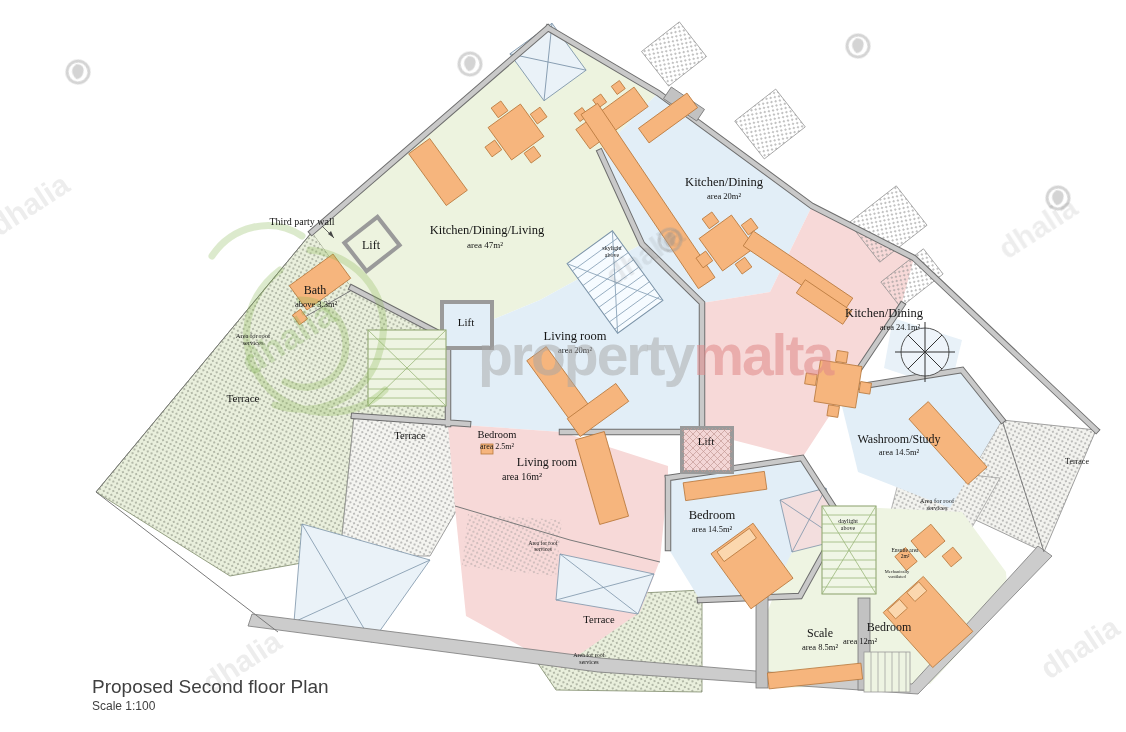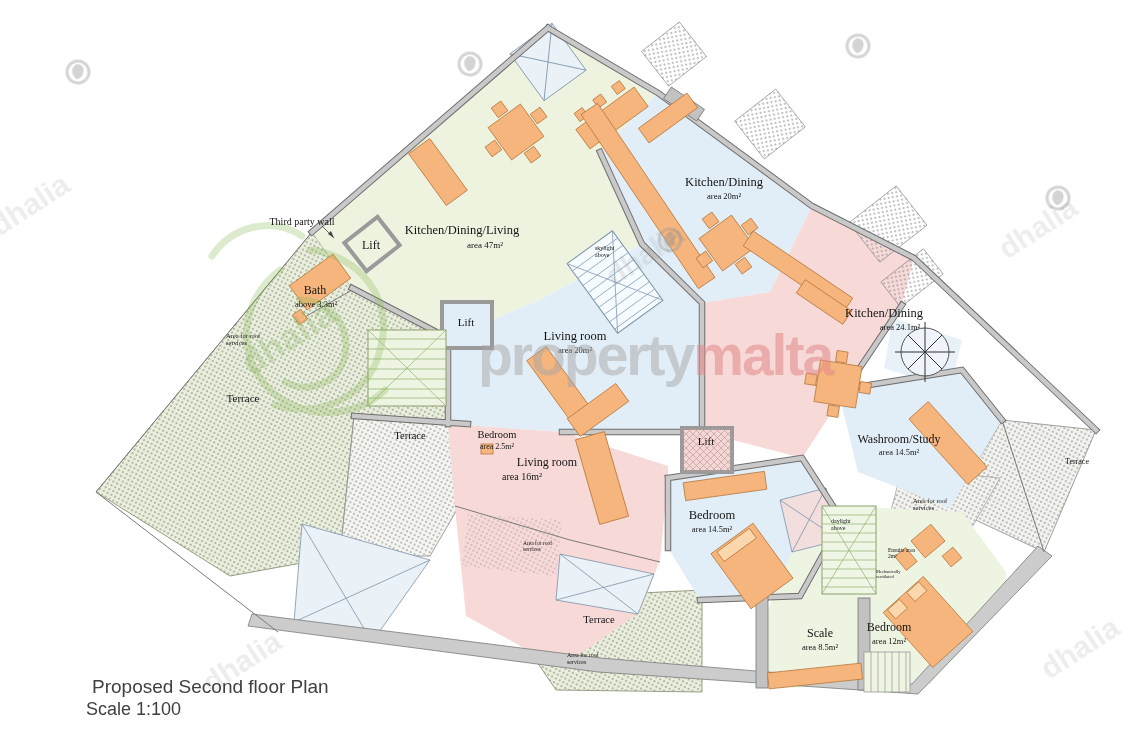--- a/index.html
+++ b/index.html
@@ -1,19 +1,19 @@
 <!DOCTYPE html>
 <html><head>
 <meta charset="utf-8">
 <style>
   html,body{margin:0;padding:0;background:#fff;}
   .plan{position:relative;width:1126px;height:732px;background:#ffffff;overflow:hidden;
         font-family:"Liberation Serif","DejaVu Serif",serif;}
   .plan svg{position:absolute;left:0;top:0;}
-  .lbl{position:absolute;transform:translate(-50%,-50%);white-space:nowrap;text-align:left;
+  .lbl{position:absolute;transform:translate(-50%,-50%);white-space:nowrap;text-align:center;
        color:#141414;line-height:1.1;z-index:5;}
   .lbl.sm{white-space:normal;line-height:1.12;}
   .ttl{position:absolute;font-family:"Liberation Sans","DejaVu Sans",sans-serif;color:#404040;z-index:6;}
   .wm-big{position:absolute;font-family:"Liberation Sans","DejaVu Sans",sans-serif;font-weight:bold;
           font-size:57px;letter-spacing:-2px;z-index:8;pointer-events:none;white-space:nowrap;}
   .wm-gray{color:rgba(165,165,165,0.50);}
   .wm-red{color:rgba(224,136,136,0.55);}
   .wm-tag{color:rgba(165,165,165,0.38);}
   .wm-dhalia{position:absolute;font-family:"Liberation Sans","DejaVu Sans",sans-serif;font-weight:bold;
              font-size:30px;color:rgba(110,110,110,0.12);z-index:7;pointer-events:none;
@@ -259,21 +259,21 @@
 
   <g opacity="0.42">
     <use href="#stamp" transform="translate(78,72) rotate(-18)"></use>
     <use href="#stamp" transform="translate(470,64) rotate(-18)"></use>
     <use href="#stamp" transform="translate(858,46) rotate(-18)"></use>
     <use href="#stamp" transform="translate(670,240) rotate(-18)"></use>
     <use href="#stamp" transform="translate(1058,198) rotate(-18)"></use>
   </g>
 </svg>
 
-<div class="lbl" style="left:462px;top:231px;font-size:12.5px">Kitchen/Dining/Living</div>
+<div class="lbl" style="left:487px;top:231px;font-size:12.5px">Kitchen/Dining/Living</div>
 <div class="lbl" style="left:485px;top:246px;font-size:9px">area 47m²</div>
 
 <div class="lbl" style="left:724px;top:183px;font-size:12.5px">Kitchen/Dining</div>
 <div class="lbl" style="left:724px;top:197px;font-size:8.5px">area 20m²</div>
 
 <div class="lbl" style="left:884px;top:314px;font-size:12.5px">Kitchen/Dining</div>
 <div class="lbl" style="left:900px;top:328px;font-size:8.5px">area 24.1m²</div>
 
 <div class="lbl" style="left:575px;top:337px;font-size:12.5px">Living room</div>
 <div class="lbl" style="left:575px;top:351px;font-size:8.5px">area 20m²</div>
@@ -290,21 +290,21 @@
 <div class="lbl" style="left:712px;top:516px;font-size:12.5px">Bedroom</div>
 <div class="lbl" style="left:712px;top:530px;font-size:8.5px">area 14.5m²</div>
 
 <div class="lbl" style="left:899px;top:440px;font-size:12px">Washroom/Study</div>
 <div class="lbl" style="left:899px;top:453px;font-size:8.5px">area 14.5m²</div>
 
 <div class="lbl" style="left:820px;top:634px;font-size:12px">Scale</div>
 <div class="lbl" style="left:820px;top:648px;font-size:8.5px">area 8.5m²</div>
 
 <div class="lbl" style="left:889px;top:628px;font-size:12px">Bedroom</div>
-<div class="lbl" style="left:889px;top:642px;font-size:8.5px">area 12m²</div>
+<div class="lbl" style="left:860px;top:642px;font-size:8.5px">area 12m²</div>
 
 <div class="lbl" style="left:371px;top:246px;font-size:12px">Lift</div>
 <div class="lbl" style="left:466px;top:322px;font-size:11px">Lift</div>
 <div class="lbl" style="left:706px;top:441px;font-size:11px">Lift</div>
 
 <div class="lbl" style="left:243px;top:398px;font-size:11px">Terrace</div>
 <div class="lbl" style="left:410px;top:436px;font-size:10.5px">Terrace</div>
 <div class="lbl" style="left:599px;top:620px;font-size:10.5px">Terrace</div>
 <div class="lbl" style="left:1077px;top:462px;font-size:8px">Terrace</div>
 
@@ -312,21 +312,21 @@
 <div class="lbl sm" style="left:937px;top:504px;font-size:6.5px;width:48px">Area for roof services</div>
 <div class="lbl sm" style="left:589px;top:659px;font-size:6px;width:44px">Area for roof services</div>
 <div class="lbl sm" style="left:543px;top:546px;font-size:5.5px;width:40px">Area for roof services</div>
 <div class="lbl sm" style="left:612px;top:252px;font-size:6px;width:34px">skylight above</div>
 <div class="lbl sm" style="left:848px;top:525px;font-size:6px;width:34px">daylight above</div>
 <div class="lbl sm" style="left:905px;top:553px;font-size:5.5px;width:34px">Ensuite area 2m²</div>
 <div class="lbl sm" style="left:897px;top:574px;font-size:4.5px;width:42px">Mechanically ventilated</div>
 <div class="lbl" style="left:302px;top:221px;font-size:10px">Third party wall</div>
 
 <div class="ttl" style="left:92px;top:676px;font-size:19px">Proposed Second floor Plan</div>
-<div class="ttl" style="left:86px;top:699px;font-size:18px">Scale 1:100</div>
+<div class="ttl" style="left:92px;top:699px;font-size:12px">Scale 1:100</div>
 
 <div class="wm-big" style="left:478px;top:322px"><span class="wm-gray">property</span><span class="wm-red">malta</span></div>
 
 <div class="wm-dhalia" style="left:30px;top:205px">dhalia</div>
 <div class="wm-dhalia green" style="left:288px;top:338px">dhalia</div>
 <div class="wm-dhalia" style="left:645px;top:255px">dhalia</div>
 <div class="wm-dhalia" style="left:1038px;top:228px">dhalia</div>
 <div class="wm-dhalia" style="left:242px;top:662px">dhalia</div>
 <div class="wm-dhalia" style="left:1080px;top:648px">dhalia</div>
 

